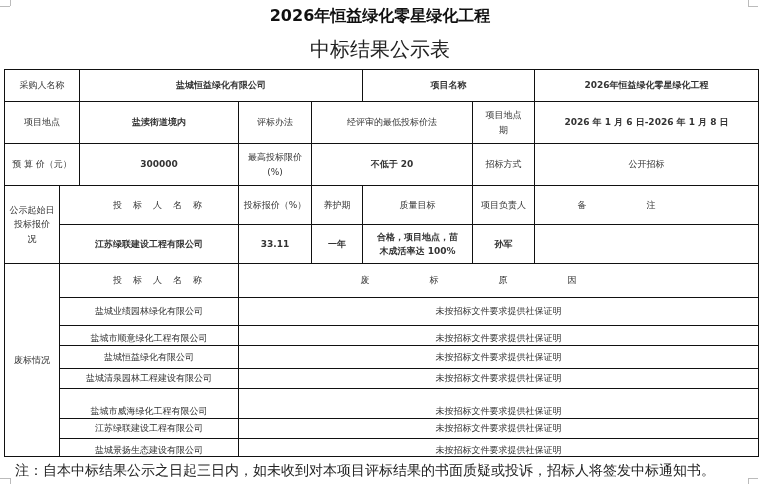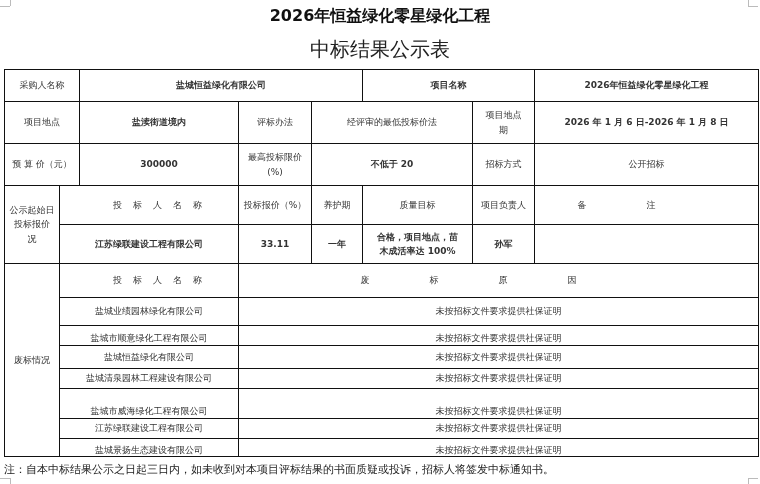--- a/index.html
+++ b/index.html
@@ -12,21 +12,21 @@
   .corner { position: absolute; width: 10px; height: 1px; background: #bbb; }
   .corner.v { width: 1px; height: 6px; }
   table.main { position: absolute; left: 4px; top: 69px; width: 754px; border-collapse: collapse;
                table-layout: fixed; border-radius: 11px; }
   table.main td { border: 1.3px solid #111; text-align: center; vertical-align: middle;
                   padding: 0; font-size: 9px; color: #333; line-height: 1.6; overflow: hidden; }
   td.big { font-size: 10px; color: #222; font-weight: bold; }
   td.lbl { font-size: 8.5px; color: #444; }
   .spaced { letter-spacing: 11px; margin-left: 28px; }
   .spaced2 { letter-spacing: 60px; text-align: center; }
-  .note { position: absolute; left: 4px; top: 462px; font-size: 11px; color: #222; white-space: nowrap; }
+  .note { position: absolute; left: 15px; top: 462px; font-size: 14px; color: #222; white-space: nowrap; }
 </style>
 </head>
 <body>
 
 <div class="corner" style="left:0;top:6px;"></div>
 <div class="corner v" style="left:10px;top:0;"></div>
 <div class="corner" style="left:748px;top:6px;"></div>
 <div class="corner v" style="left:748px;top:0;"></div>
 
 <div class="title1">2026年恒益绿化零星绿化工程</div>

